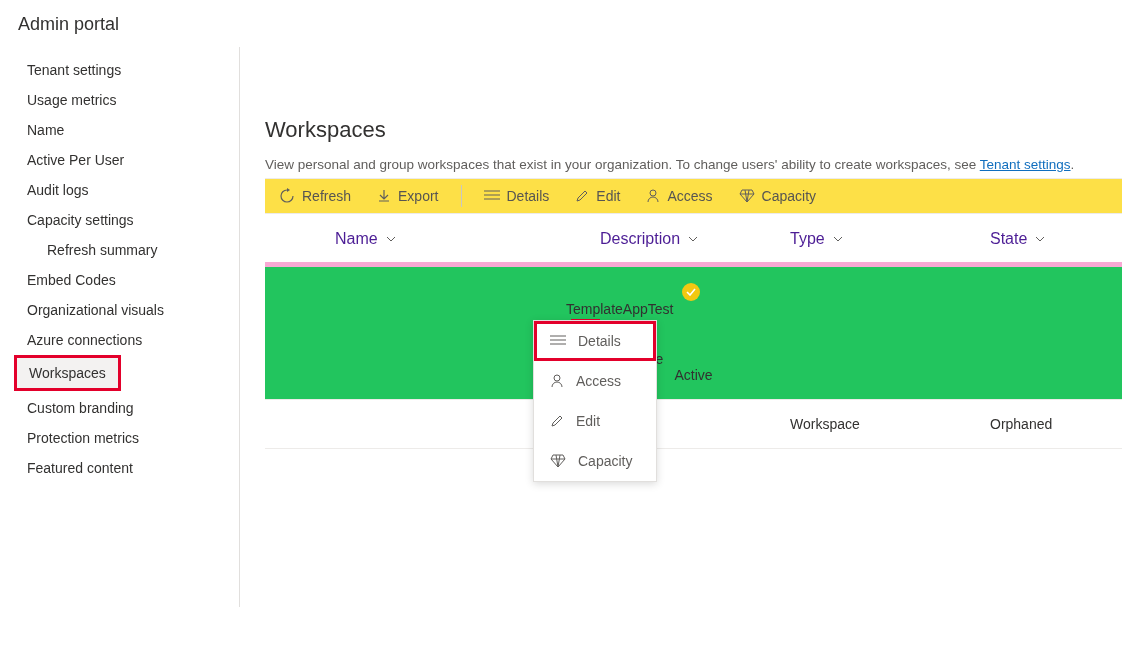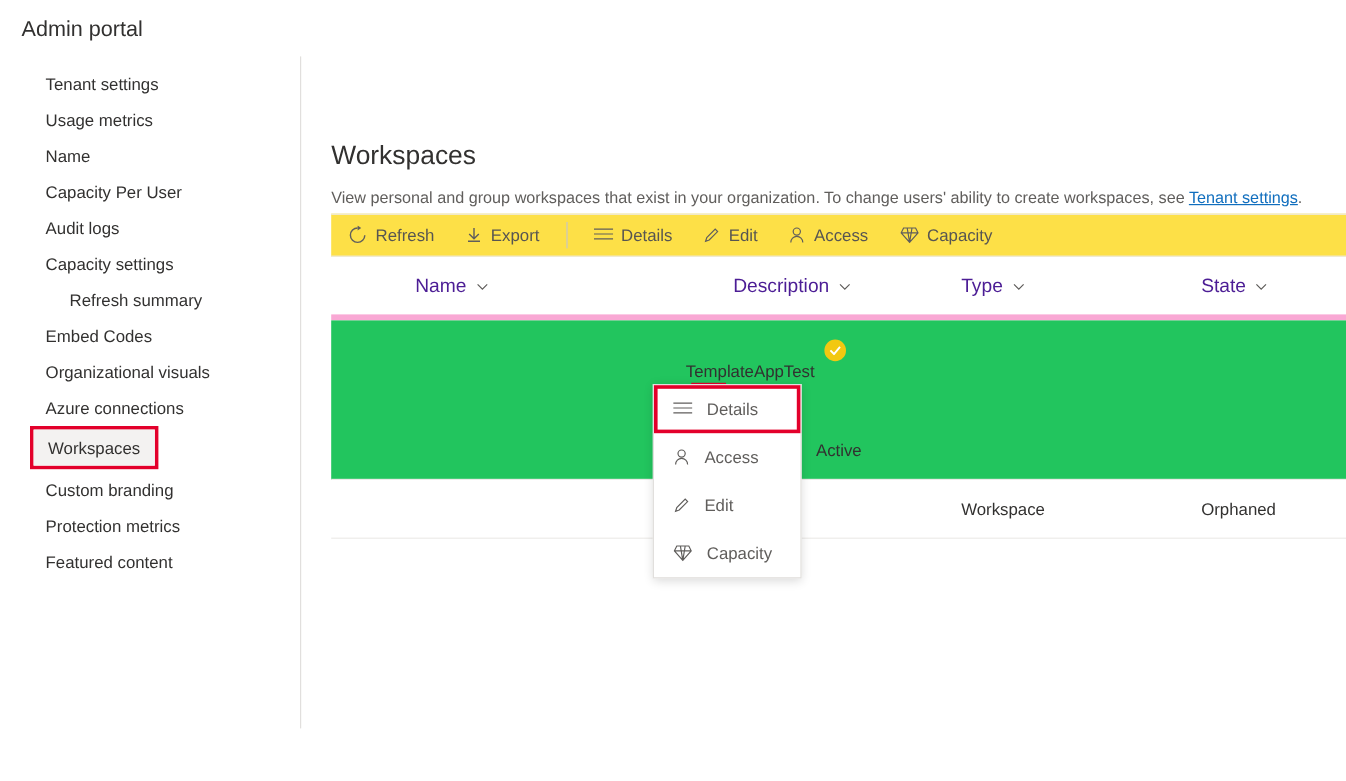--- a/index.html
+++ b/index.html
@@ -13,21 +13,21 @@
     overflow: hidden;
   }
   .page-title {
     font-size: 18px;
     font-weight: 400;
     color: #323130;
     padding: 14px 0 12px 18px;
   }
   .layout {
     display: flex;
-    padding-left: 16px;
+    padding-left: 5px;
   }
   .sidebar {
     width: 235px;
     border-right: 1px solid #e1dfdd;
     padding-top: 8px;
     padding-right: 2px;
     min-height: 560px;
   }
   .nav-item {
     padding: 7px 10px 7px 22px;
@@ -158,21 +158,21 @@
 </head>
 <body>
 
 <div class="page-title">Admin portal</div>
 
 <div class="layout">
   <nav class="sidebar">
     <div class="nav-item">Tenant settings</div>
     <div class="nav-item">Usage metrics</div>
     <div class="nav-item">Name</div>
-    <div class="nav-item">Capacity Per User</div>
+    <div class="nav-item">Active Per User</div>
     <div class="nav-item">Audit logs</div>
     <div class="nav-item">Capacity settings</div>
     <div class="nav-item sub">Refresh summary</div>
     <div class="nav-item">Embed Codes</div>
     <div class="nav-item">Organizational visuals</div>
     <div class="nav-item">Azure connections</div>
     <div class="highlight-wrap"><span class="highlight-box"><span class="nav-item selected" style="display:inline-block">Workspaces</span></span></div>
     <div class="nav-item">Custom branding</div>
     <div class="nav-item">Protection metrics</div>
     <div class="nav-item">Featured content</div>

